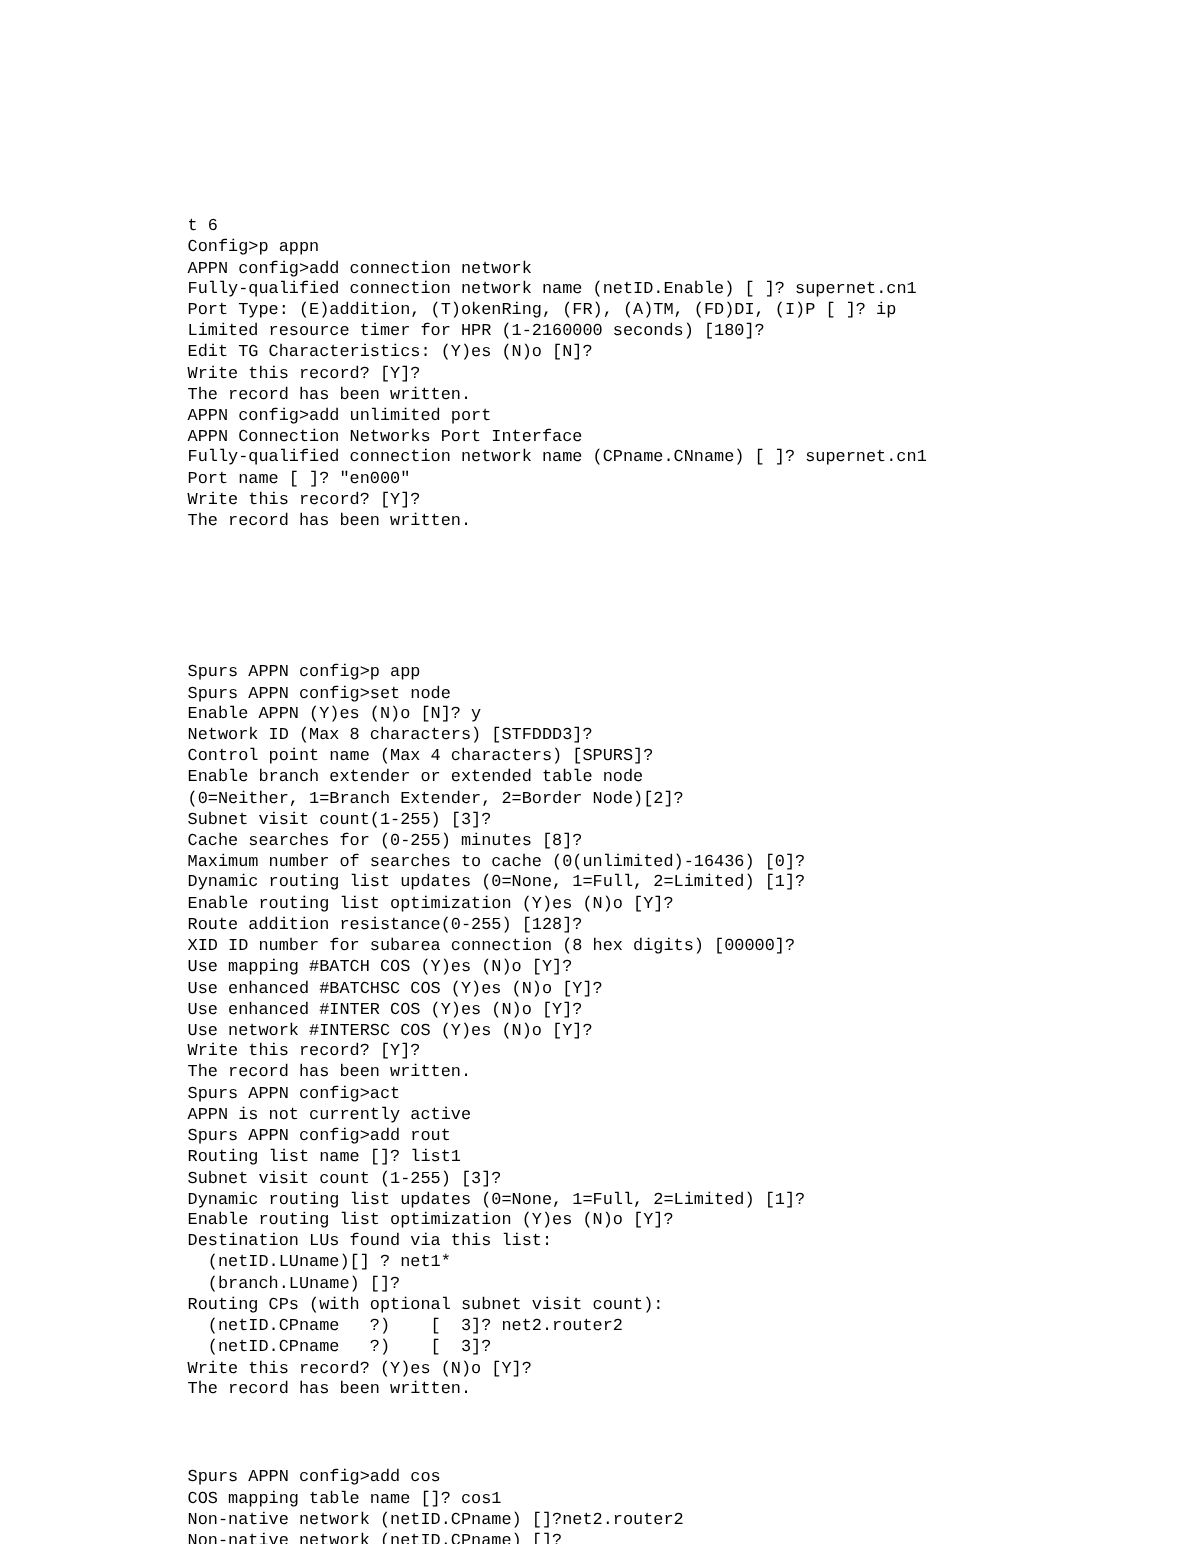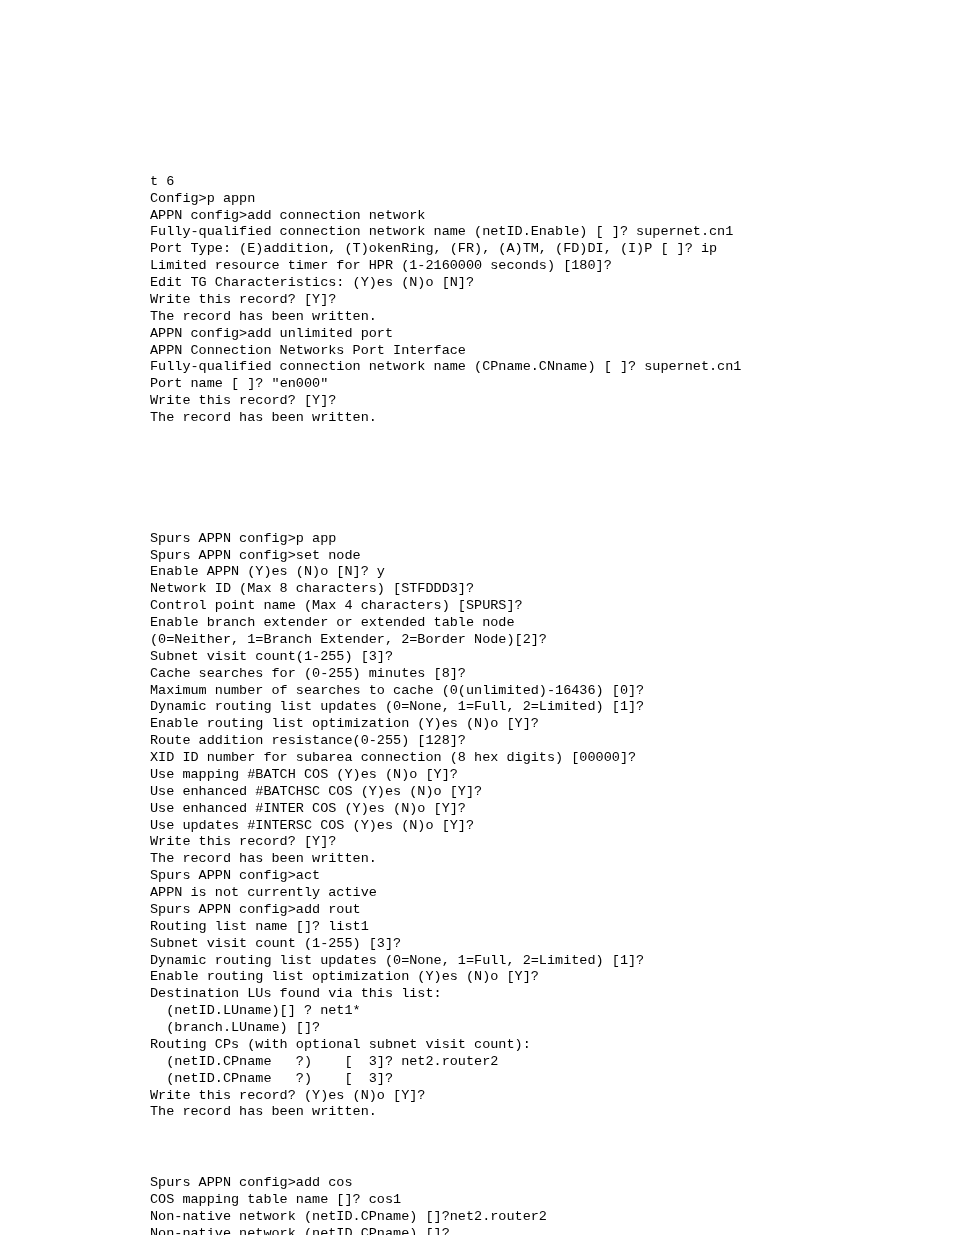--- a/index.html
+++ b/index.html
@@ -50,21 +50,21 @@
 <span>Subnet visit count(1-255) [3]?</span>
 <span>Cache searches for (0-255) minutes [8]?</span>
 <span>Maximum number of searches to cache (0(unlimited)-16436) [0]?</span>
 <span>Dynamic routing list updates (0=None, 1=Full, 2=Limited) [1]?</span>
 <span>Enable routing list optimization (Y)es (N)o [Y]?</span>
 <span>Route addition resistance(0-255) [128]?</span>
 <span>XID ID number for subarea connection (8 hex digits) [00000]?</span>
 <span>Use mapping #BATCH COS (Y)es (N)o [Y]?</span>
 <span>Use enhanced #BATCHSC COS (Y)es (N)o [Y]?</span>
 <span>Use enhanced #INTER COS (Y)es (N)o [Y]?</span>
-<span>Use updates #INTERSC COS (Y)es (N)o [Y]?</span>
+<span>Use network #INTERSC COS (Y)es (N)o [Y]?</span>
 <span>Write this record? [Y]?</span>
 <span>The record has been written.</span>
 <span>Spurs APPN config&gt;</span><span class="b">act</span>
 <span>APPN is not currently active</span>
 <span>Spurs APPN config&gt;</span><span class="b">add rout</span>
 <span>Routing list name []? </span><span class="b">list1</span>
 <span>Subnet visit count (1-255) [3]?</span>
 <span>Dynamic routing list updates (0=None, 1=Full, 2=Limited) [1]?</span>
 <span>Enable routing list optimization (Y)es (N)o [Y]?</span>
 <span>Destination LUs found via this list:</span>

